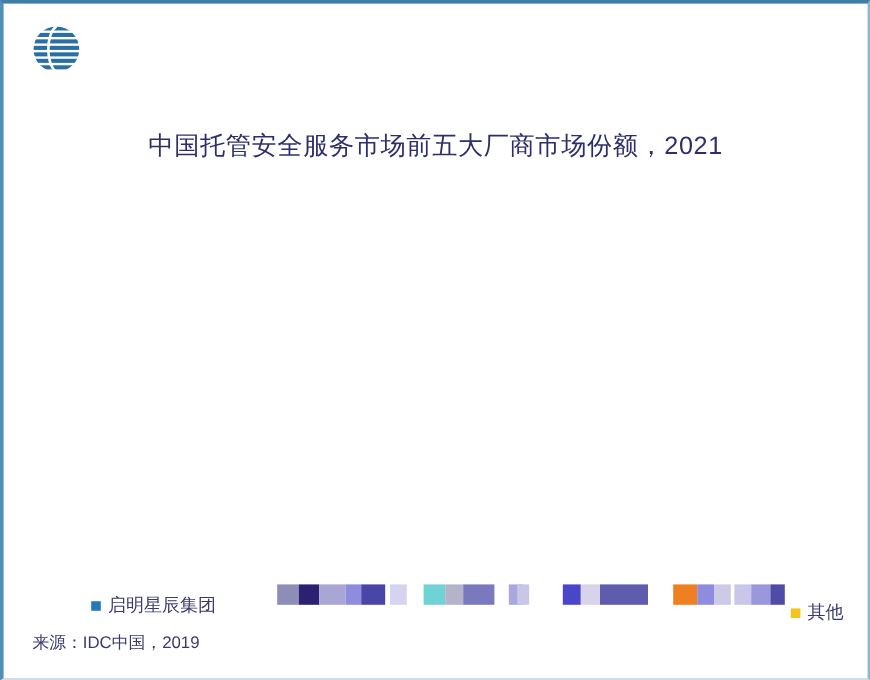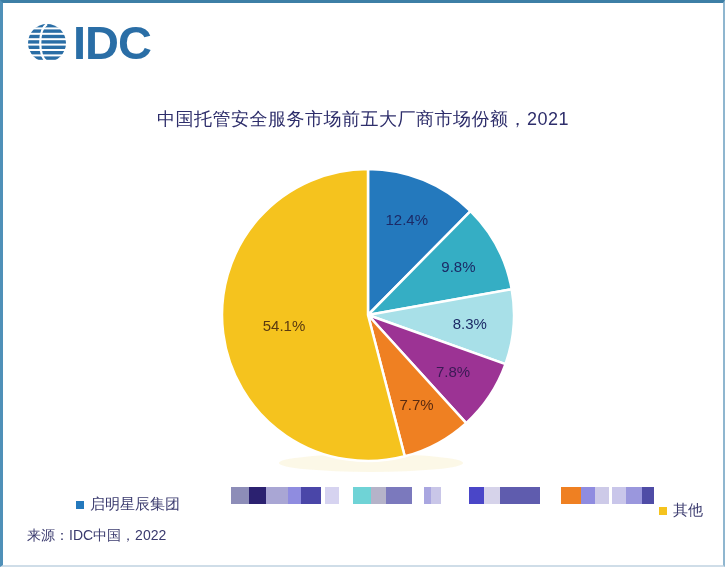--- a/index.html
+++ b/index.html
@@ -46,21 +46,21 @@
     line-height: 1;
   }
 
   
   #chart-title {
     position: absolute;
     left: 0;
     right: 0;
     top: 104px;
     text-align: center;
-    font-size: 18px;
+    font-size: 21px;
     color: #2e2e6b;
     font-family: "Liberation Sans", "DejaVu Sans", sans-serif;
     letter-spacing: 0.5px;
     white-space: nowrap;
   }
 
   
   #pie-wrap {
     position: absolute;
     left: 218px;
@@ -147,46 +147,24 @@
           <rect x="0" y="24.6" width="44" height="3.4" fill="#2a6ea6"></rect>
           <rect x="0" y="30.0" width="44" height="3.4" fill="#2a6ea6"></rect>
           <rect x="0" y="35.4" width="44" height="3.4" fill="#2a6ea6"></rect>
           <path d="M22 3 C10 3 4 12 4 22 C4 32 10 41 22 41 Z" fill="#ffffff" opacity="0"></path>
         </g>
         <path d="M3 22 a19 19 0 0 1 38 0 a19 19 0 0 1 -38 0 Z" fill="none" stroke="#ffffff" stroke-width="0"></path>
         <path d="M22 3 C 13 9, 13 35, 22 41" fill="none" stroke="#ffffff" stroke-width="2.2"></path>
         <path d="M22 3 C 31 9, 31 35, 22 41" fill="none" stroke="#ffffff" stroke-width="0"></path>
       </svg>
     </span>
-    <span id="logo-word">IDC</span>
   </div>
 
   <div id="chart-title">中国托管安全服务市场前五大厂商市场份额，2021</div>
 
-  <div id="pie-wrap">
-    <svg id="pie-svg" viewBox="0 0 300 312">
-      <ellipse cx="150" cy="300" rx="92" ry="9" fill="#f5e7b0" opacity="0.30"></ellipse>
-      <g id="pie-slices">
-          <path d="M 147 152 L 147.00 6.00 A 146 146 0 0 1 249.51 48.04 Z" fill="#2479bd" stroke="#ffffff" stroke-width="2.5" stroke-linejoin="round"></path>
-          <path d="M 147 152 L 249.51 48.04 A 146 146 0 0 1 290.71 126.25 Z" fill="#35aec4" stroke="#ffffff" stroke-width="2.5" stroke-linejoin="round"></path>
-          <path d="M 147 152 L 290.71 126.25 A 146 146 0 0 1 284.46 201.19 Z" fill="#a8e0e8" stroke="#ffffff" stroke-width="2.5" stroke-linejoin="round"></path>
-          <path d="M 147 152 L 284.46 201.19 A 146 146 0 0 1 245.18 260.06 Z" fill="#9c3394" stroke="#ffffff" stroke-width="2.5" stroke-linejoin="round"></path>
-          <path d="M 147 152 L 245.18 260.06 A 146 146 0 0 1 183.72 293.31 Z" fill="#ef8022" stroke="#ffffff" stroke-width="2.5" stroke-linejoin="round"></path>
-          <path d="M 147 152 L 183.72 293.31 A 146 146 0 1 1 147.00 6.00 Z" fill="#f5c31e" stroke="#ffffff" stroke-width="2.5" stroke-linejoin="round"></path>
-        </g>
-      <g id="pie-labels">
-          <text x="185.8" y="62.4" text-anchor="middle" class="slice-label" fill="#1c2a66">12.4%</text>
-          <text x="237.4" y="109.4" text-anchor="middle" class="slice-label" fill="#1c2a66">9.8%</text>
-          <text x="248.8" y="165.5" text-anchor="middle" class="slice-label" fill="#1c2a66">8.3%</text>
-          <text x="232.0" y="213.7" text-anchor="middle" class="slice-label" fill="#3a1a55">7.8%</text>
-          <text x="195.6" y="246.9" text-anchor="middle" class="slice-label" fill="#5a2a10">7.7%</text>
-          <text x="63.0" y="167.7" text-anchor="middle" class="slice-label" fill="#5a3a10">54.1%</text>
-        </g>
-    </svg>
-  </div>
 
   <div id="legend">
 
     <div id="legend-first" class="legend-entry">
       <span class="legend-swatch" style="background:#2479bd"></span>
       <span class="legend-text">启明星辰集团</span>
     </div>
 
     <div class="redact-group" style="left:228px">
       <span class="redact-cell" style="width:18px;background:#8d8db8"></span>
@@ -231,15 +209,15 @@
       <span class="redact-cell" style="width:16px;background:#9a97dd"></span>
       <span class="redact-cell" style="width:12px;background:#4f4ca6"></span>
     </div>
 
     <div id="legend-last" class="legend-entry">
       <span class="legend-swatch" style="background:#f5c31e"></span>
       <span class="legend-text">其他</span>
     </div>
   </div>
 
-  <div id="source-note">来源：IDC中国，2022</div>
+  <div id="source-note">来源：IDC中国，2019</div>
 
 </div>
 
 </body></html>

